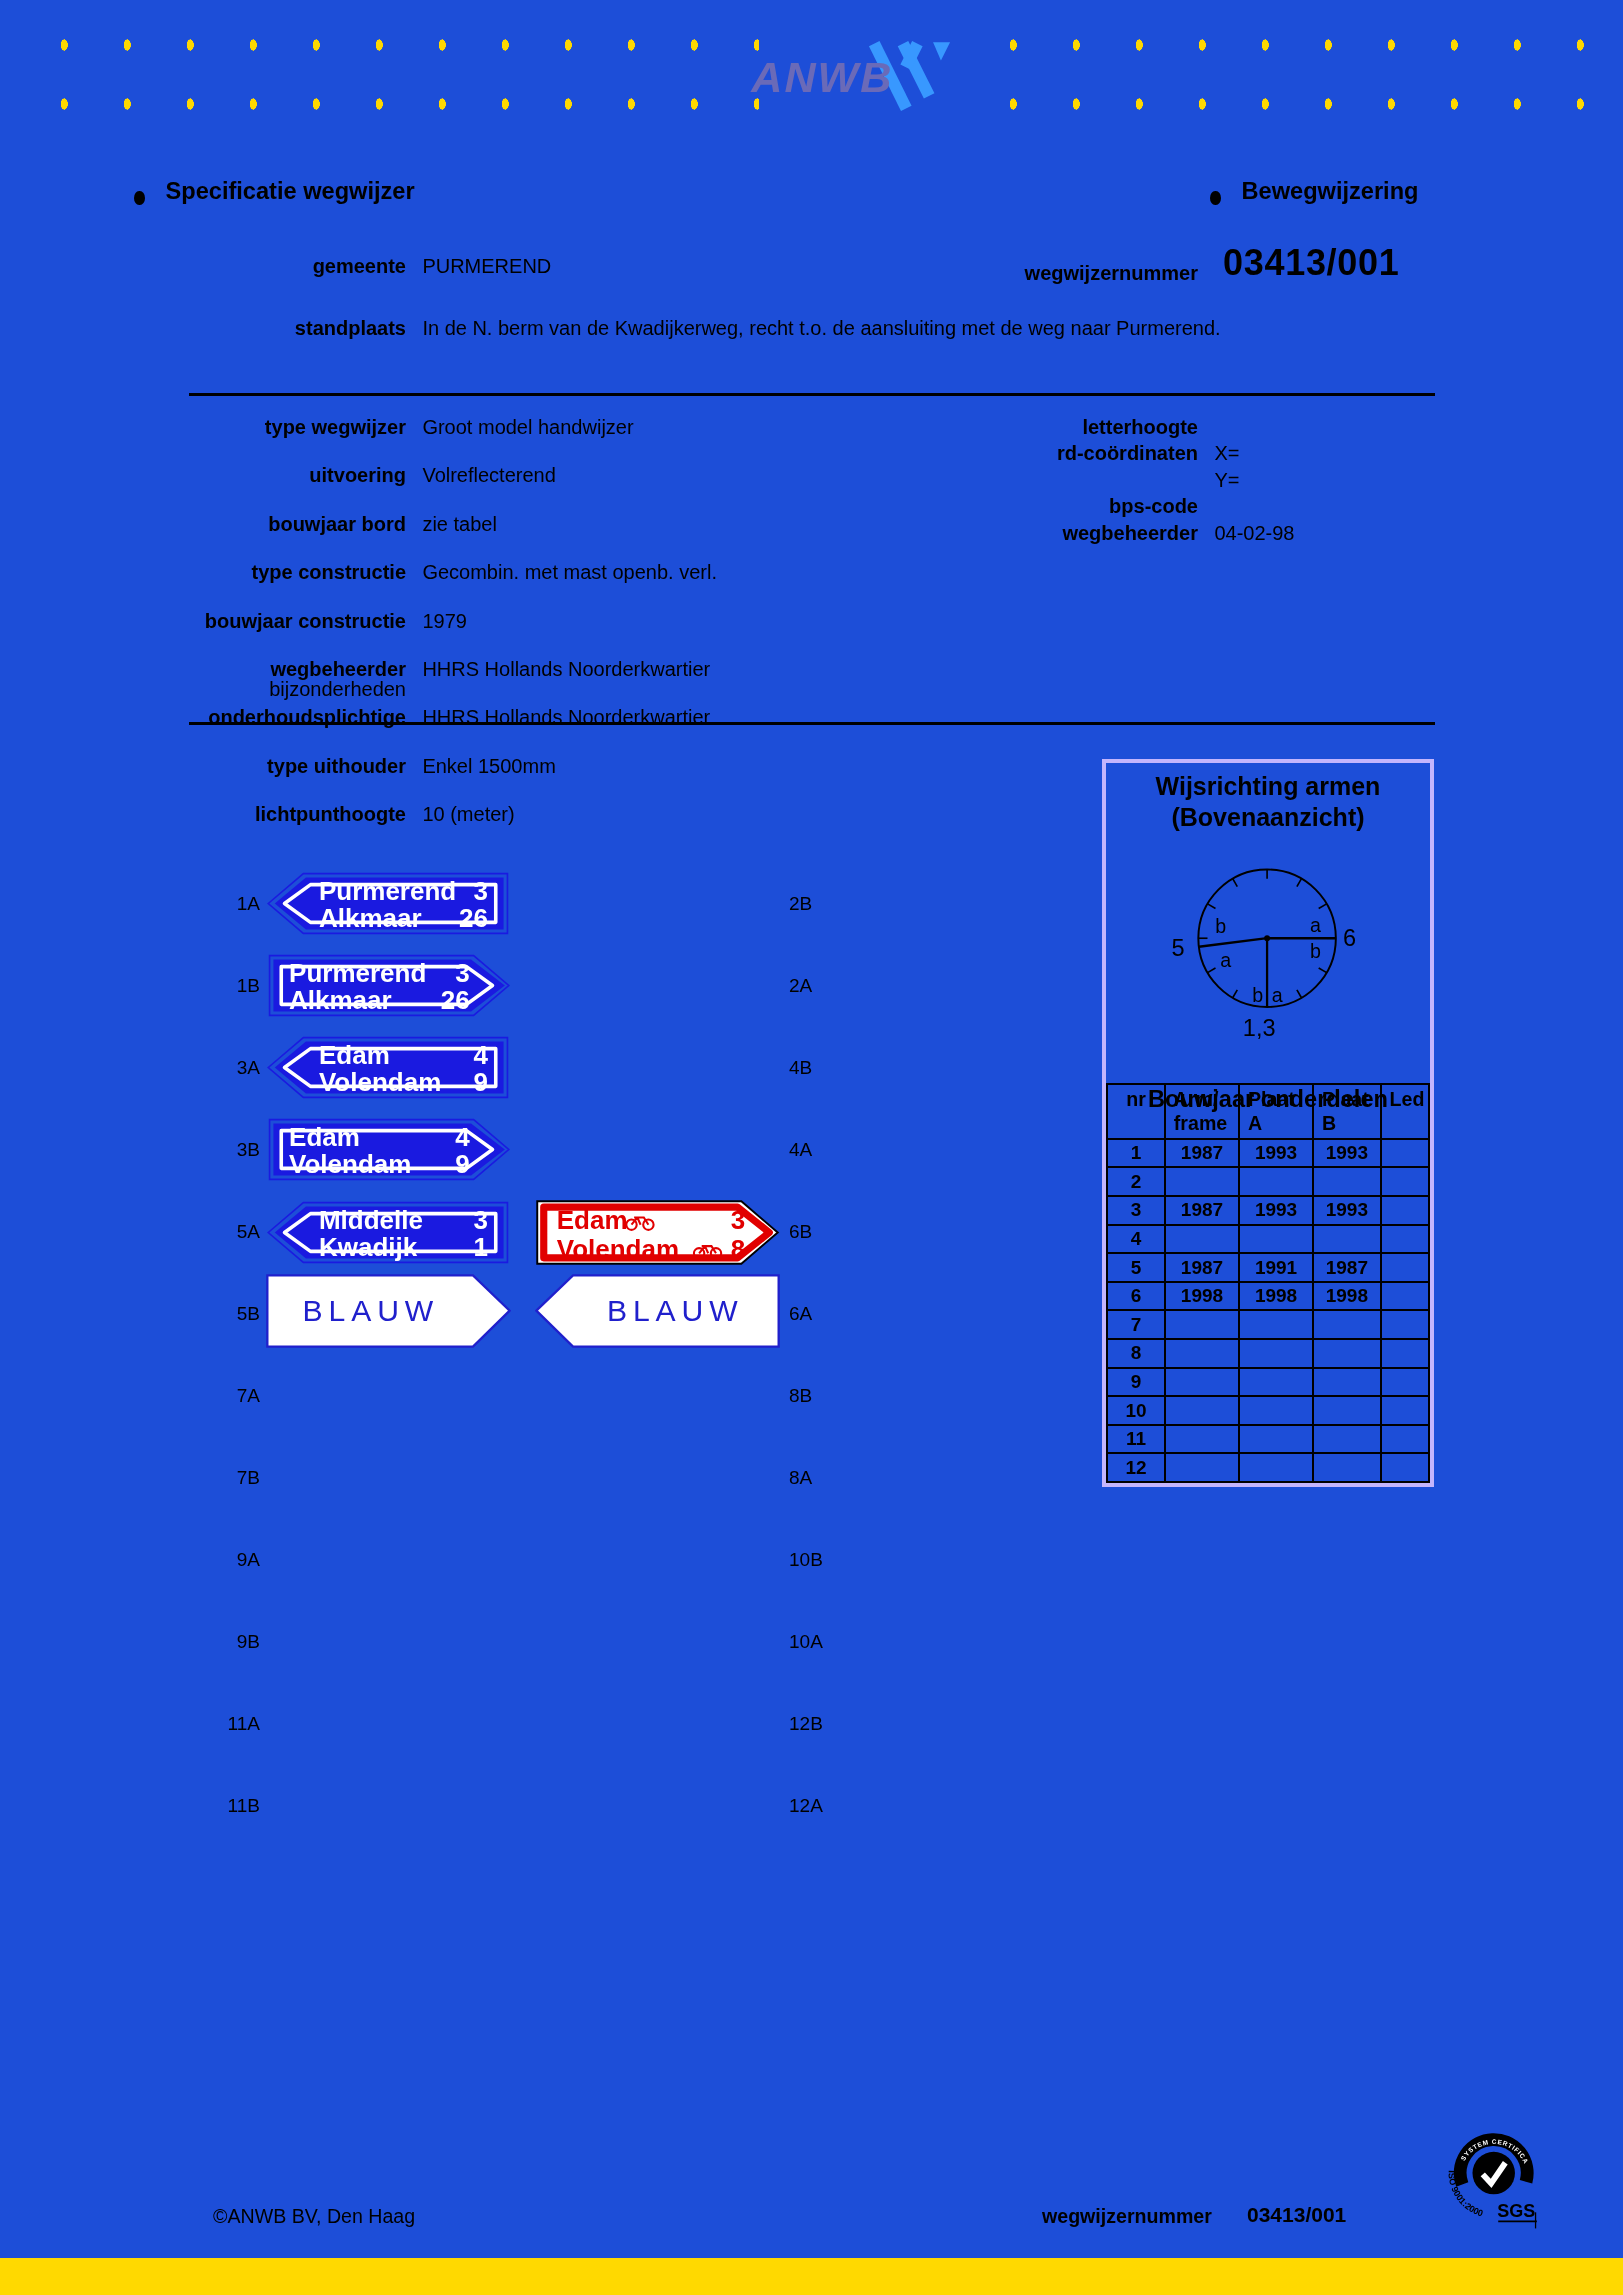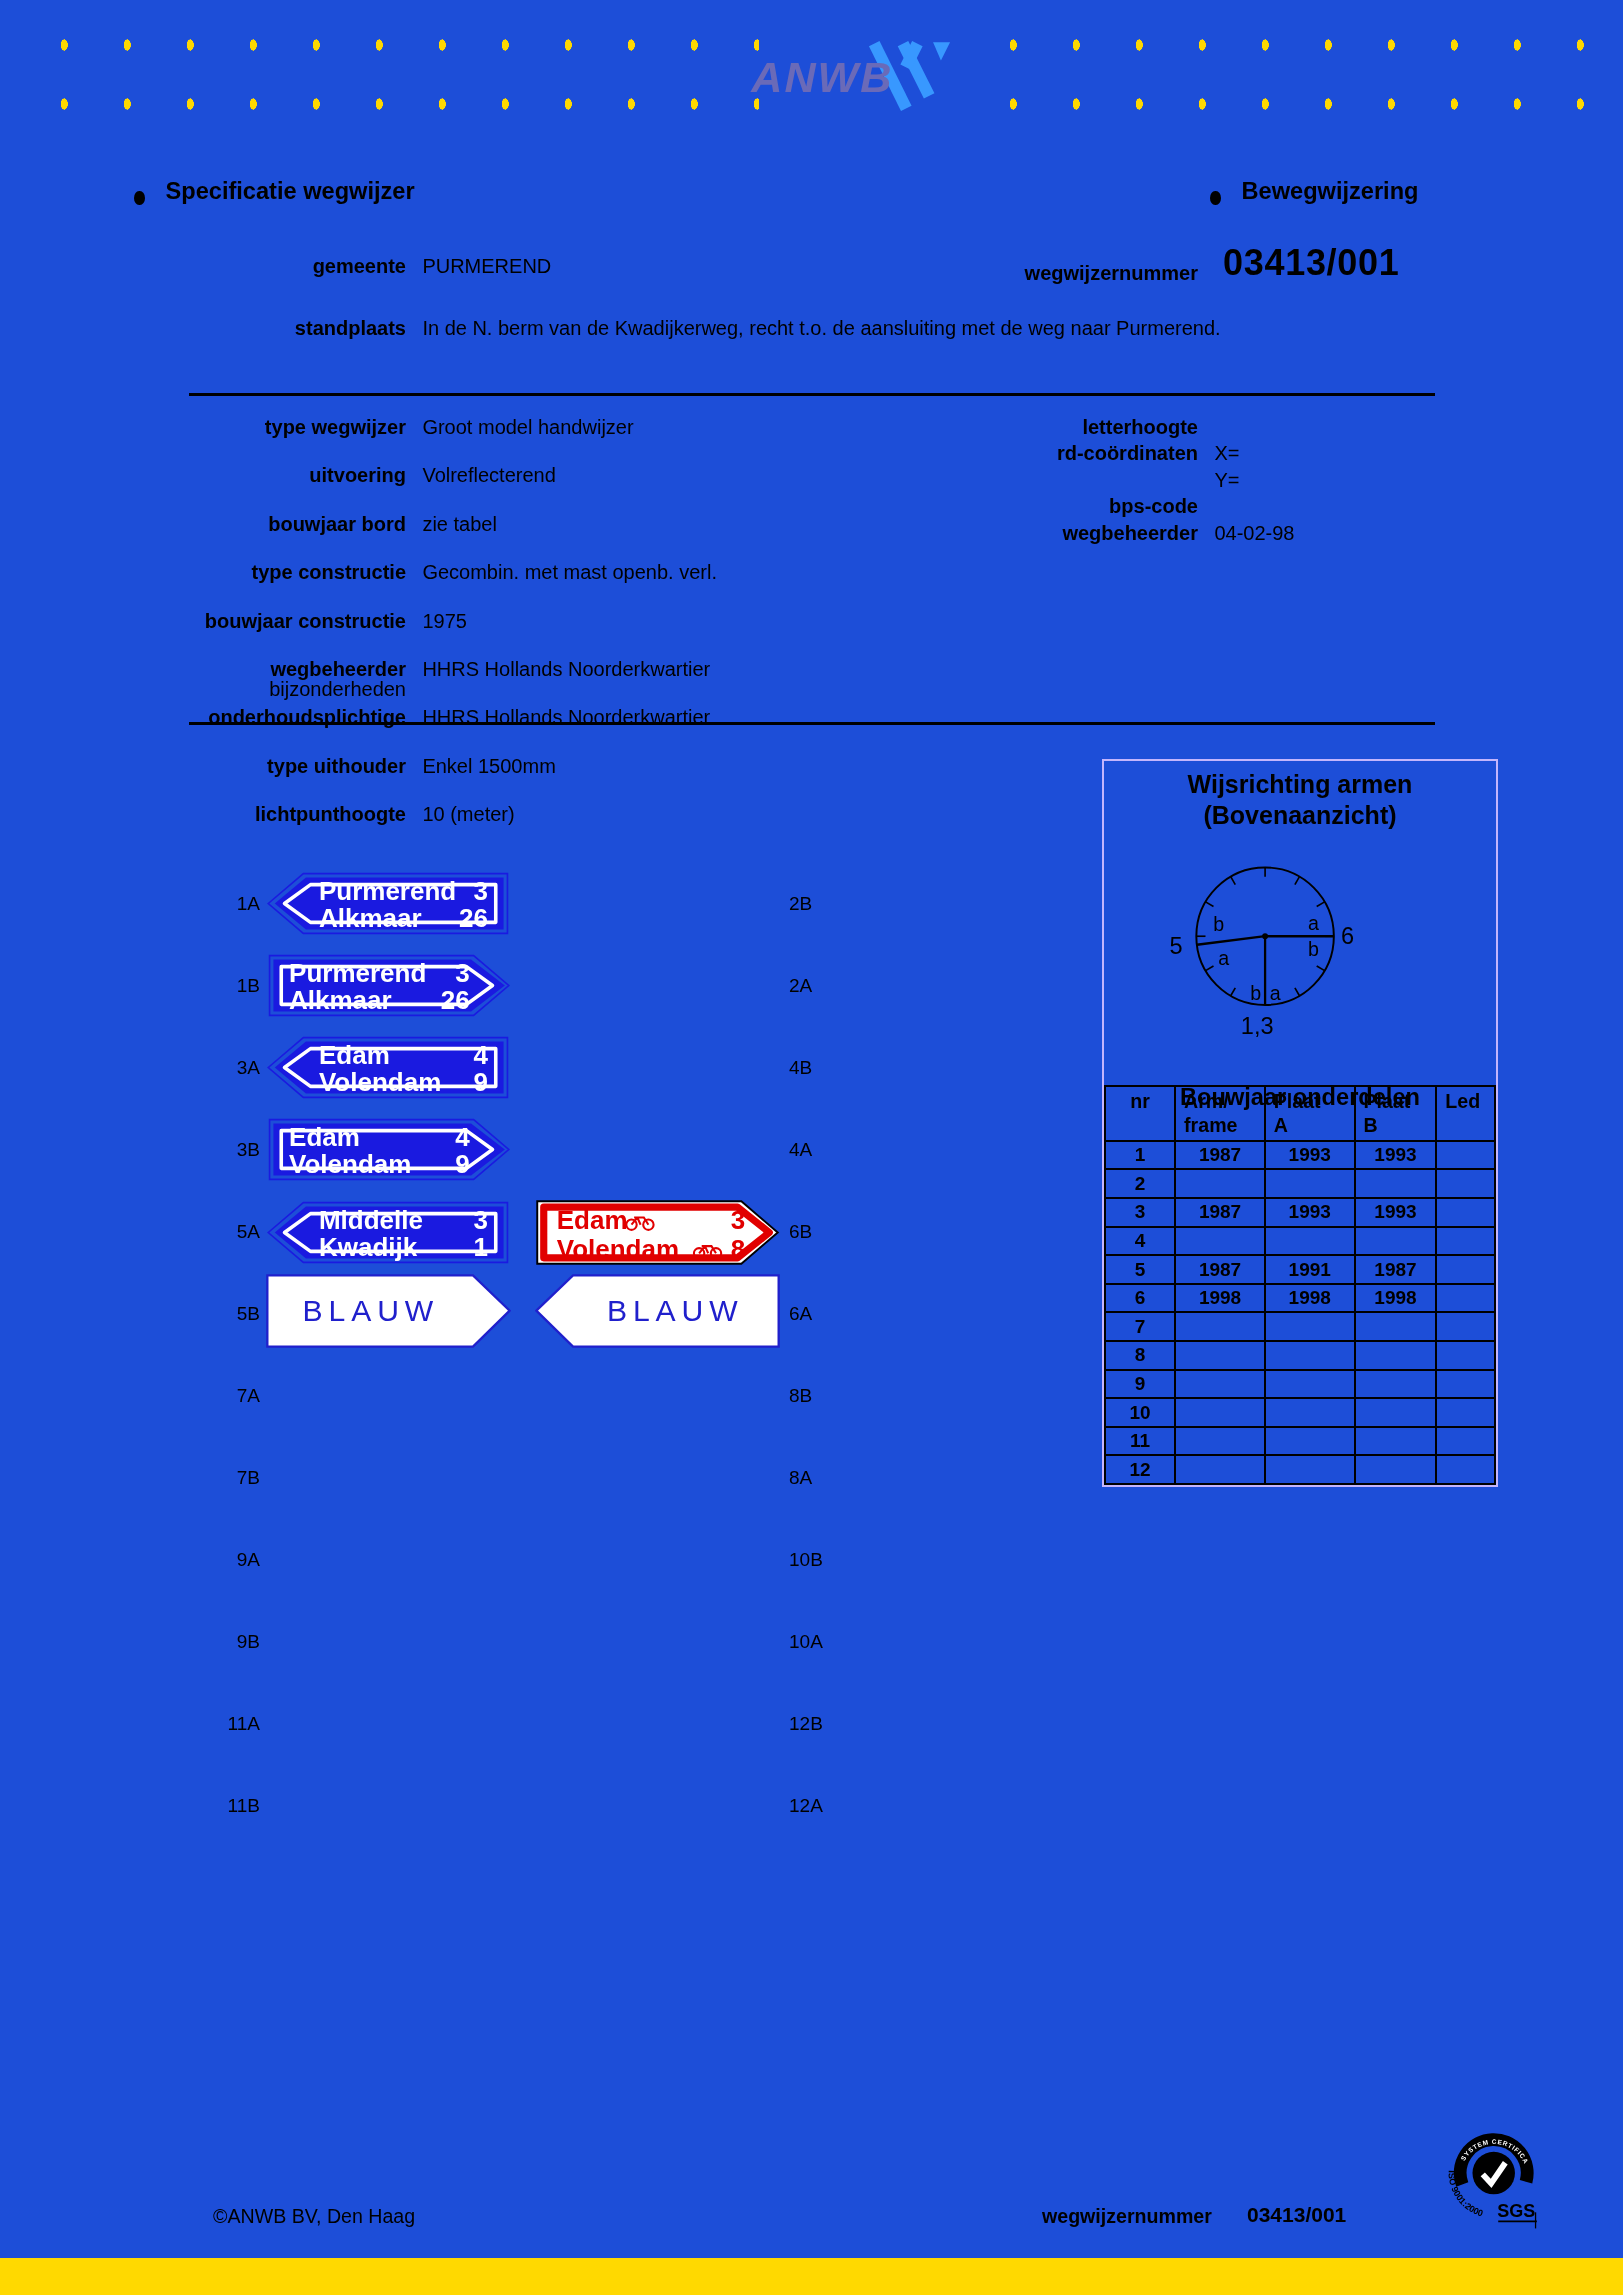--- a/index.html
+++ b/index.html
@@ -54,22 +54,22 @@
   .slabels.lft .slab{justify-content:flex-end;}
   .slabels.rgt .slab{justify-content:flex-start;}
 
   .sign{position:absolute;width:245px;height:65px;}
   .s1a{left:266px;top:871px;} .s1b{left:266px;top:953px;}
   .s3a{left:266px;top:1035px;} .s3b{left:266px;top:1117px;}
   .s5a{left:266px;top:1200px;} .s6b{left:535px;top:1200px;}
   .s5b{left:266px;top:1274px;height:74px;} .s6a{left:535px;top:1274px;height:74px;}
 
   
-  .panel{position:absolute;left:1102px;top:759px;width:396px;height:728px;
-         border:2px solid #c4b5fd;box-sizing:border-box;}
+  .panel{position:absolute;left:1102px;top:759px;width:332px;height:728px;
+         border:4px solid #c4b5fd;box-sizing:border-box;}
   .panel-title{position:absolute;top:7.9px;left:0;right:0;text-align:center;
                font-weight:bold;font-size:25px;line-height:31px;}
   .diagram{position:absolute;top:77px;left:0px;width:332px;height:241px;}
   .table-title{position:absolute;top:323px;left:0;right:0;text-align:center;
                font-weight:bold;font-size:23.6px;}
   .bjtable{position:absolute;bottom:0;left:0;width:100%;border-collapse:collapse;
            font-size:19px;font-weight:bold;table-layout:fixed;}
   .bjtable th,.bjtable td{border:2px solid #000;padding:0;}
   .bjtable th{text-align:left;vertical-align:top;padding:2.6px 0 2.6px 7.9px;line-height:24px;font-size:19.6px;}
   .bjtable th.c{text-align:center;padding-left:0;}
@@ -144,21 +144,21 @@
     <span class="v">zie tabel</span>
   </div>
 
   <div class="kvrow">
     <span class="k">type constructie</span>
     <span class="v">Gecombin. met mast openb. verl.</span>
   </div>
 
   <div class="kvrow">
     <span class="k">bouwjaar constructie</span>
-    <span class="v">1975</span>
+    <span class="v">1979</span>
   </div>
 
   <div class="kvrow">
     <span class="k">wegbeheerder</span>
     <span class="v">HHRS Hollands Noorderkwartier</span>
   </div>
 
   <div class="kvrow">
     <span class="k">onderhoudsplichtige</span>
     <span class="v">HHRS Hollands Noorderkwartier</span>

